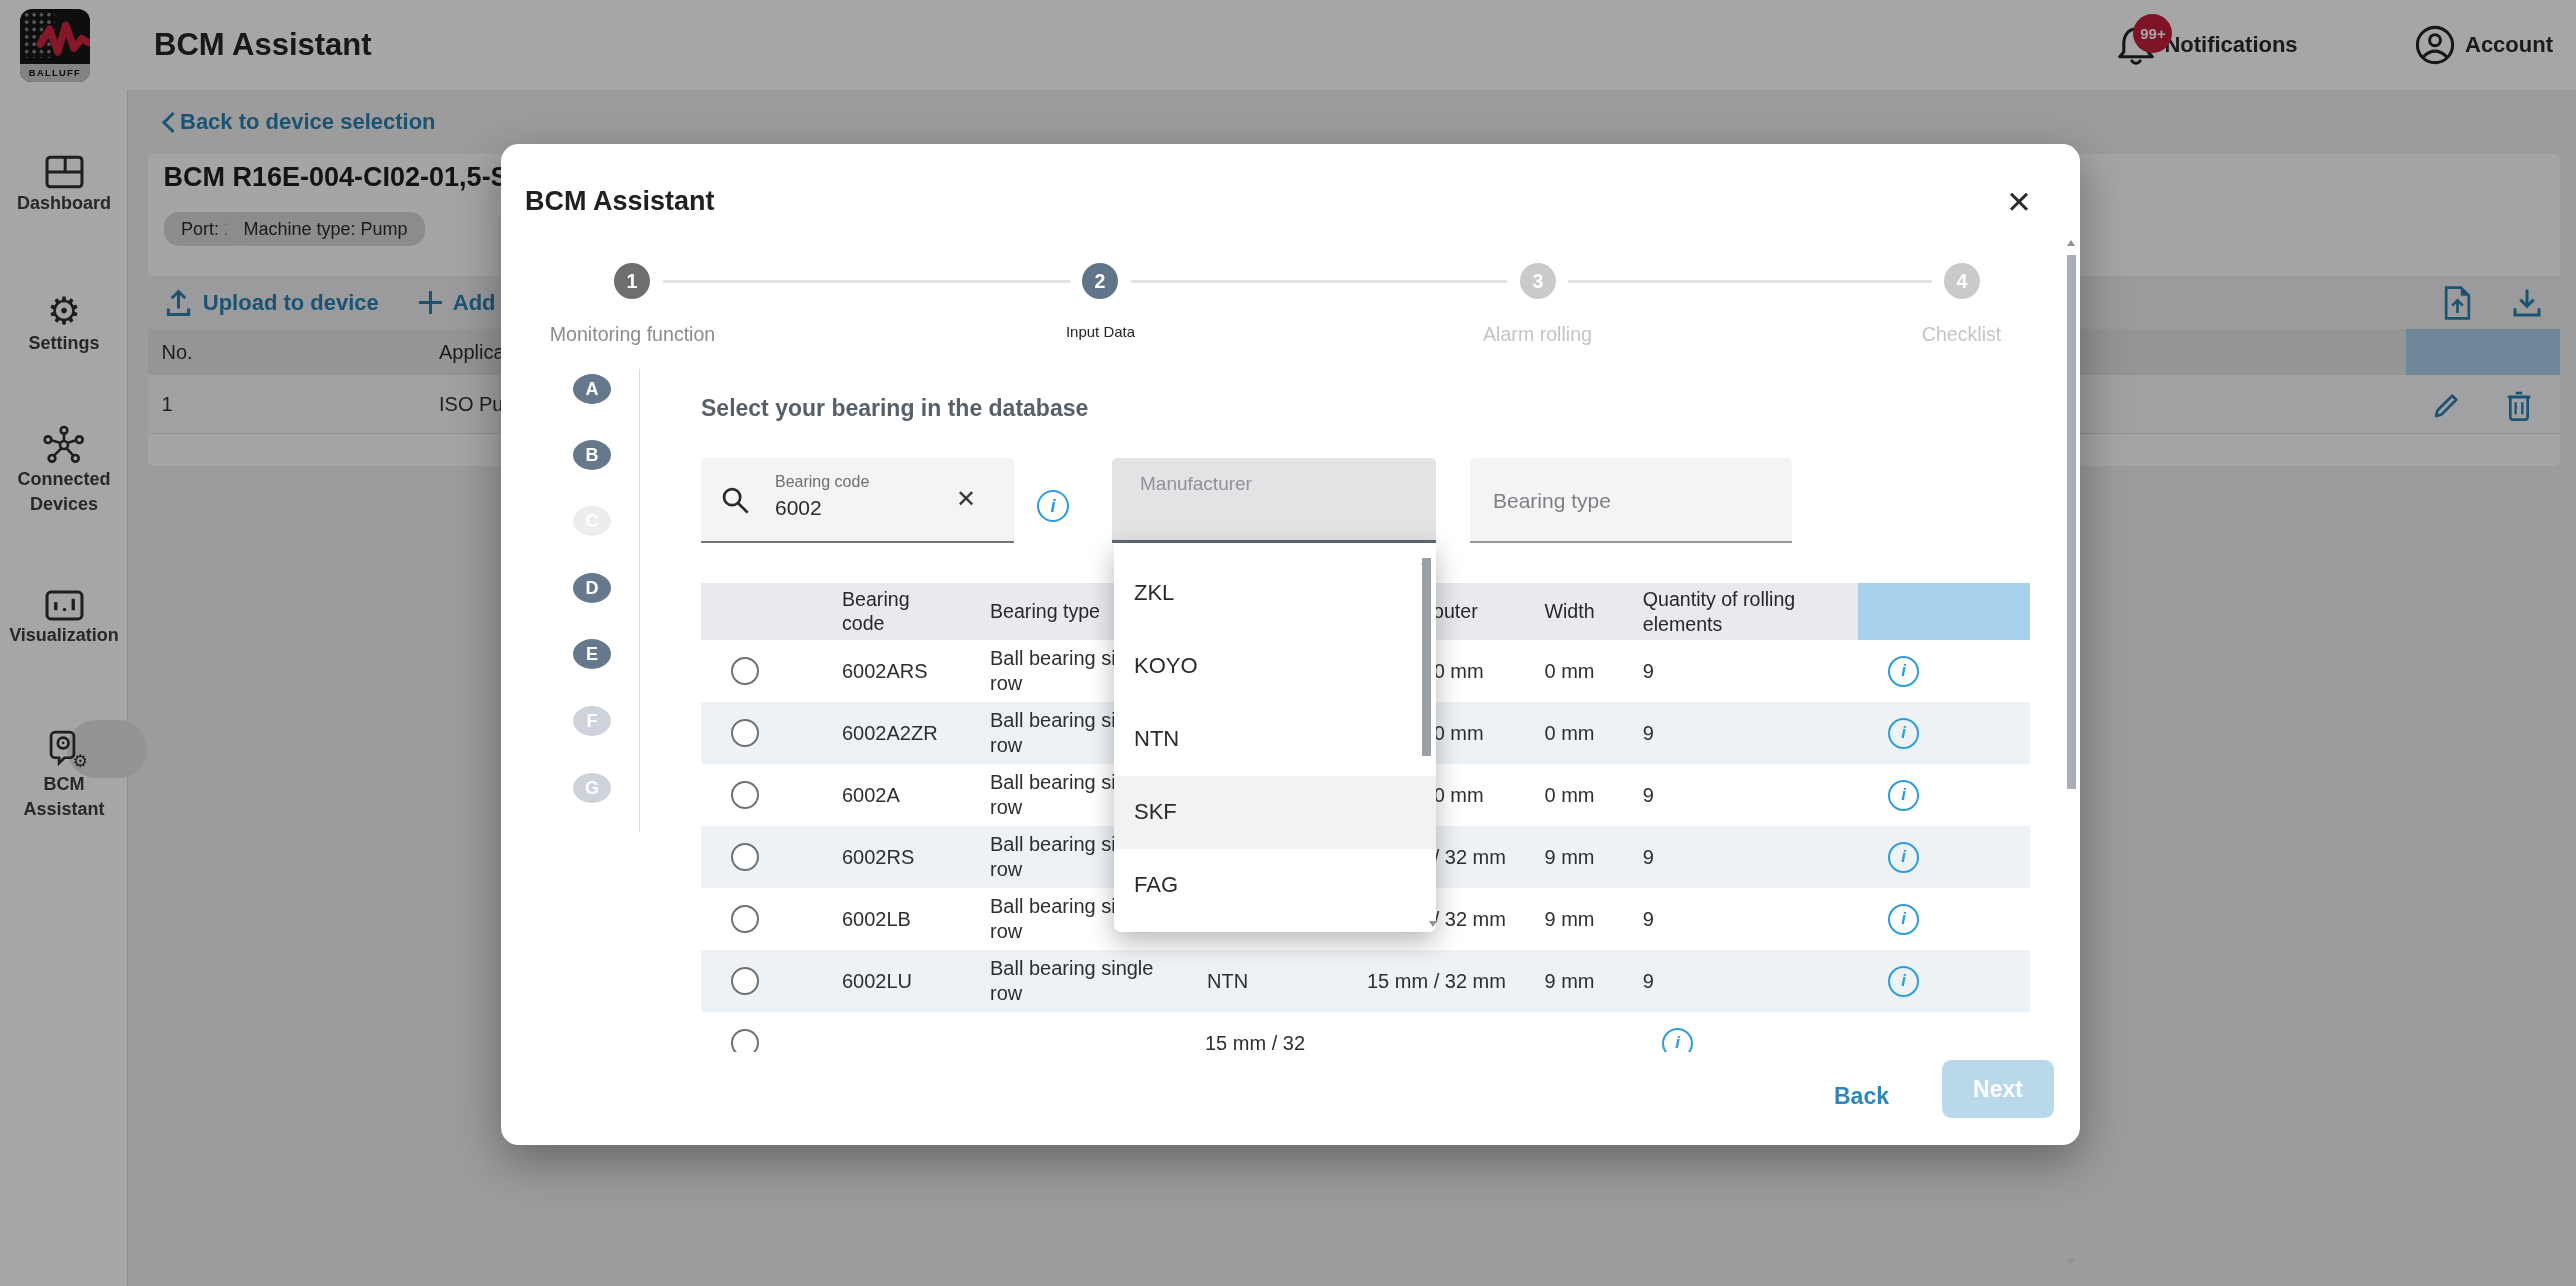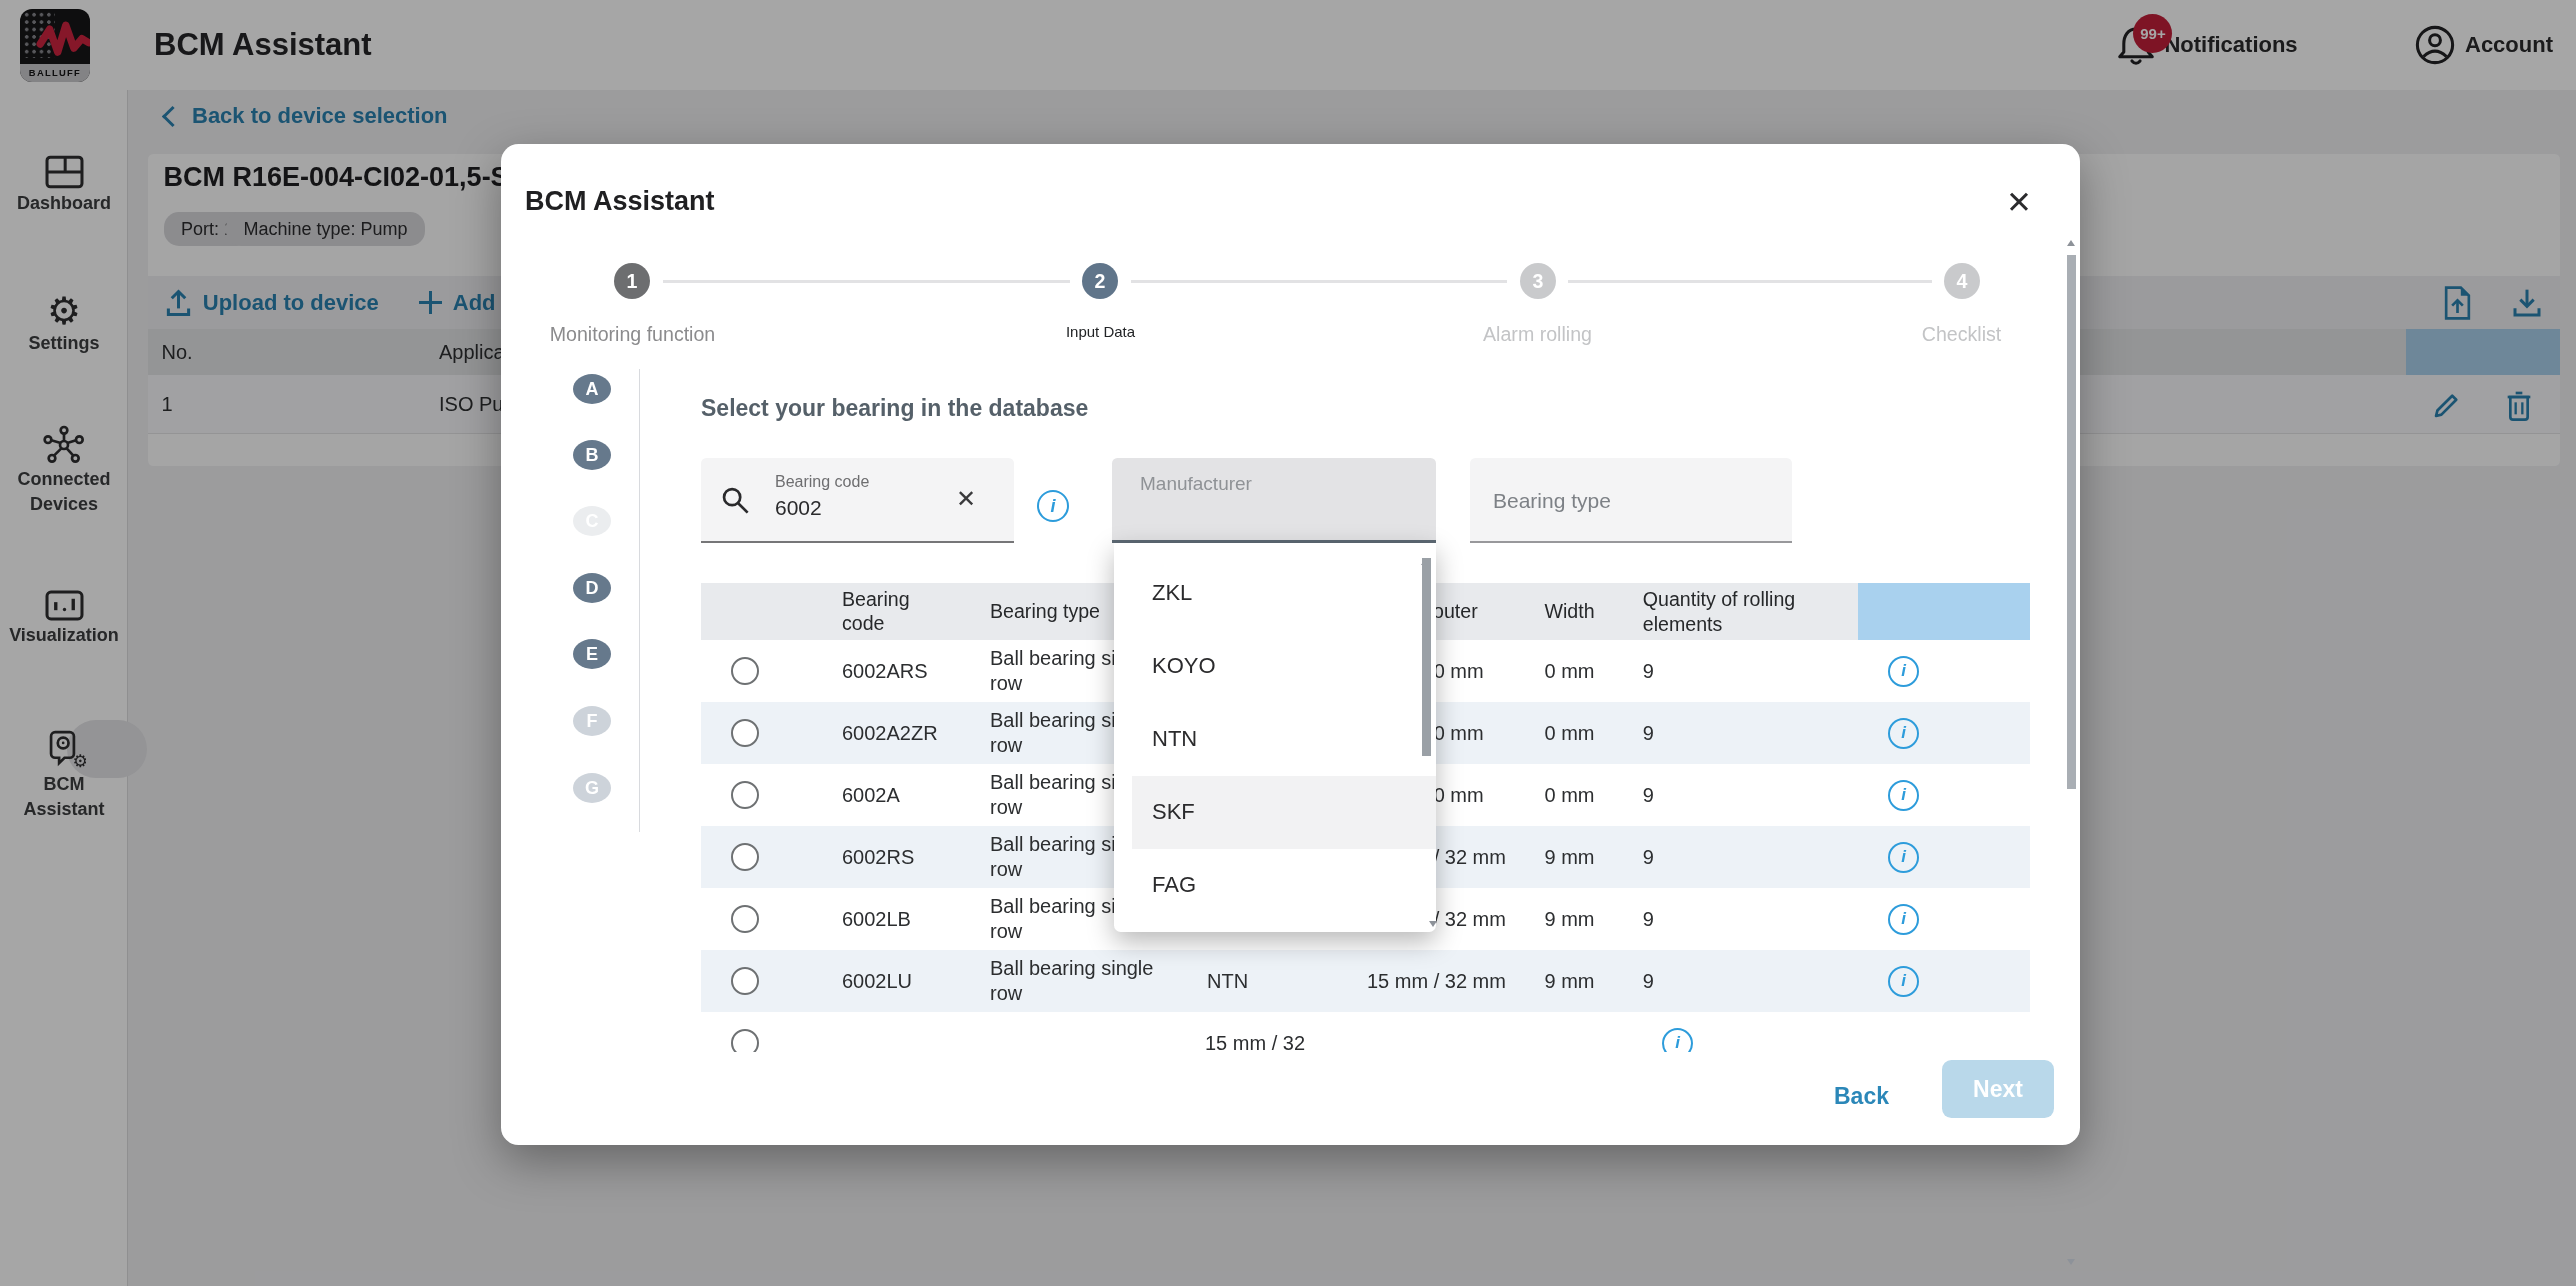--- a/index.html
+++ b/index.html
@@ -29,21 +29,21 @@
   
   .sidebar { position:absolute; left:0; top:90px; width:128px; height:1196px; background:#fff;
              border-right:1.3px solid #dcdcde; z-index:1; }
   .side-item { position:absolute; left:0; width:128px; text-align:center; cursor:pointer; }
   .side-label { font-size:18px; font-weight:700; color:#3c3e40; line-height:25px; }
   .side-icon { display:inline-block; }
   .pill { position:absolute; left:24px; top:-8px; width:80px; height:58px; background:#e3e3e6; border-radius:30px; z-index:-1; }
   .narrow .side-label { width:88px; margin:0 auto; }
 
   
-  .back-link { position:absolute; left:165px; top:103px; display:flex; align-items:center; gap:12px; cursor:pointer; z-index:1; }
+  .back-link { position:absolute; left:165px; top:109px; display:flex; align-items:center; cursor:pointer; z-index:1; }
   .back-chev { width:15px; height:15px; border-left:3.4px solid #2a81b0; border-bottom:3.4px solid #2a81b0; transform:rotate(45deg); }
   .back-text { font-size:22px; font-weight:700; color:#2a81b0; }
 
   .card { position:absolute; left:148px; top:154px; width:2412px; height:312px; background:#fdfdfe; border-radius:5.4px; z-index:1; }
   .dev-title { position:absolute; left:15.5px; top:8px; font-size:27px; font-weight:700; color:#202022; }
   .chip { position:absolute; top:58px; height:34px; background:#d7d7da; border-radius:15px;
           display:flex; align-items:center; padding:0 17.5px; font-size:18px; color:#2c2c2e; }
   .chip1 { left:15.5px; } .chip2 { left:78px; }
   .toolbar { position:absolute; left:0; top:122px; width:100%; height:53px; background:#efeff1; }
   .tool-btn { position:absolute; top:0; height:53px; display:flex; align-items:center; gap:10.8px; cursor:pointer;
@@ -104,21 +104,21 @@
                border-radius:50%; color:#2d9cdb; font-size:18px; font-weight:700; font-style:italic;
                display:flex; align-items:center; justify-content:center; cursor:pointer; }
   .f-manu { left:611px; width:324px; background:#e3e3e5; border-bottom:3.4px solid #5d6974; cursor:text; }
   .f-manu-ph { position:absolute; left:28px; top:15px; font-size:19px; color:#8f9296; }
   .f-type { left:969px; width:322px; border-bottom:2px solid #98989b; cursor:text; }
   .f-type-ph { position:absolute; left:23px; top:31px; font-size:21px; color:#7d8186; }
 
   
   .dropdown { position:absolute; left:613px; top:399px; width:322px; height:389px; background:#fff;
               border-radius:0 0 6.7px 6.7px; box-shadow:0 9.4px 27px rgba(0,0,0,.28); z-index:5; padding-top:13.5px; }
-  .dd-item { height:73px; display:flex; align-items:center; padding-left:20px; font-size:22px; color:#2b2b2d; cursor:pointer;margin-left:18px; }
+  .dd-item { height:73px; display:flex; align-items:center; padding-left:20px; font-size:22px; color:#2b2b2d; cursor:pointer; }
   .dd-item.hl { background:#f2f2f3; }
   .dd-scroll { position:absolute; right:4px; top:4px; width:10.8px; height:380px; }
   .dd-thumb { position:absolute; left:0.7px; top:10.8px; width:8.8px; height:198px; background:#9aa0a6; cursor:pointer; }
   .tri-up { width:0; height:0; border-left:4.7px solid transparent; border-right:4.7px solid transparent; border-bottom:6.7px solid #8d9299; }
   .tri-dn { position:absolute; bottom:0; width:0; height:0; border-left:4.7px solid transparent; border-right:4.7px solid transparent; border-top:6.7px solid #8d9299; }
 
   
   .btable { position:absolute; left:200px; top:439px; width:1329px; height:469px; overflow:hidden; }
   .brow { display:grid; grid-template-columns:88px 175px 216px 162px 189px 101px 226px 173px; width:1329px; }
   .bhead { height:57px; background:#e8eaed; font-size:19.6px; color:#26282a; }

